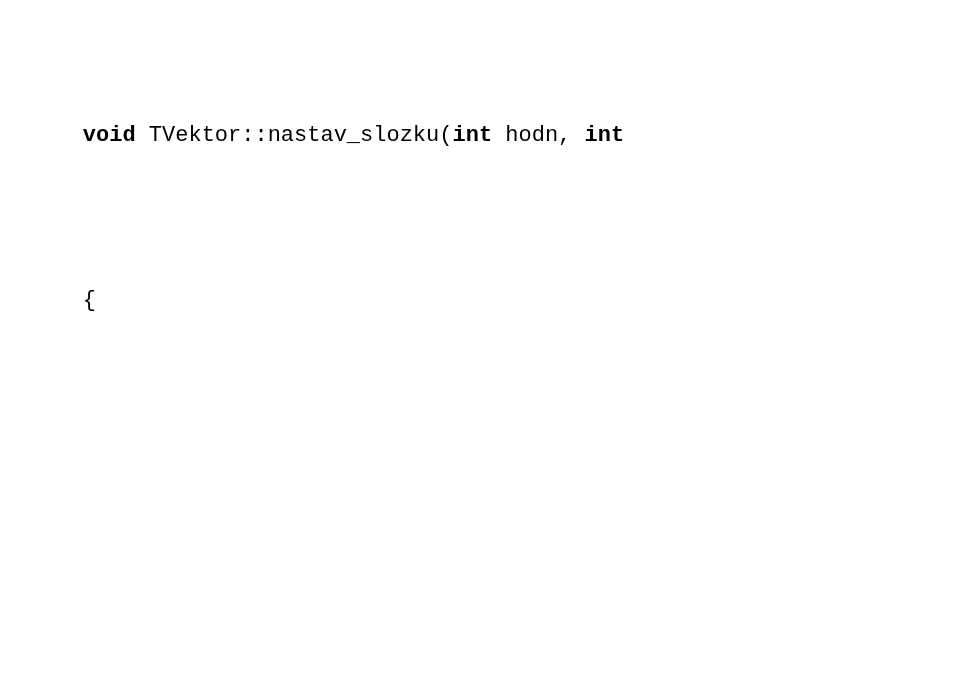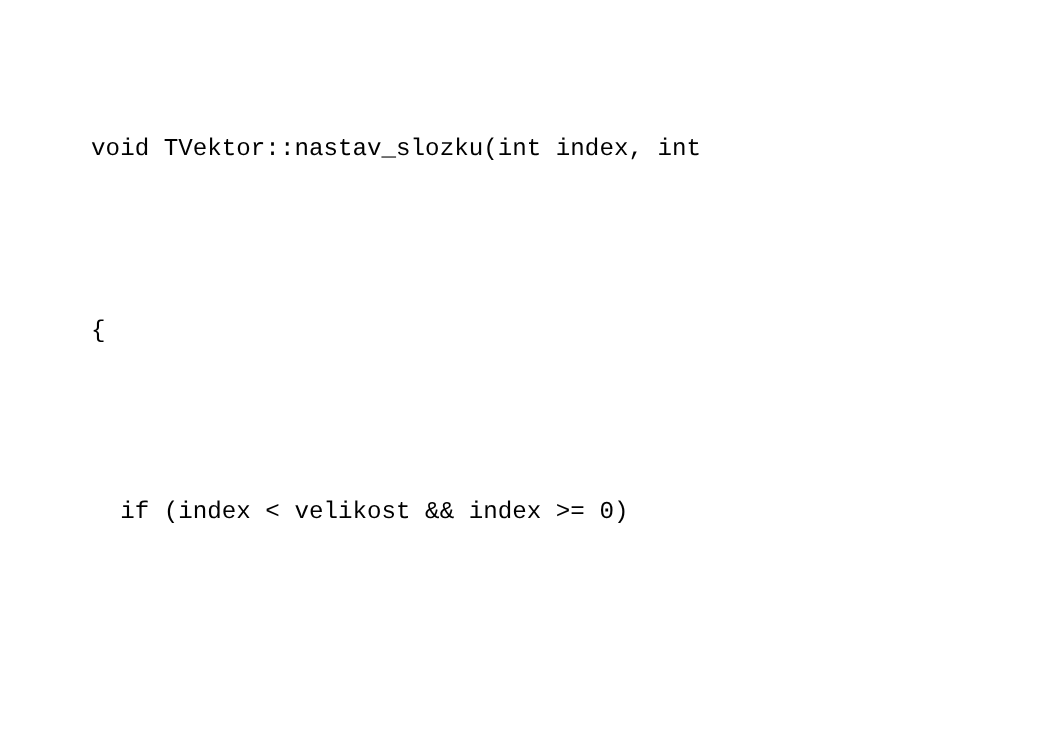--- a/index.html
+++ b/index.html
@@ -18,39 +18,36 @@
       min-height: 683px;
       padding: 20px 30px;
       overflow: hidden;
     }
 
     .code-block {
       white-space: pre;
     }
 
     .keyword {
-      font-weight: normal;
+      font-weight: bold;
     }
 
     .normal {
       font-weight: normal;
     }
   </style>
 </head>
 <body>
 
 <div class="code-block">
   <div>
-    <span class="keyword">void</span><span class="normal"> TVektor::nastav_slozku(</span><span class="keyword">int</span><span class="normal"> index, </span><span class="keyword">int</span>
+    <span class="keyword">void</span><span class="normal"> TVektor::nastav_slozku(</span><span class="keyword">int</span><span class="normal"> hodn, </span><span class="keyword">int</span>
   </div>
   <div>
     <span class="normal">{</span>
-  </div>
-  <div>
-    <span class="normal">  </span><span class="keyword">if</span><span class="normal"> (index &lt; velikost &amp;&amp; index &gt;= 0)</span>
   </div>
   
   
   
   
   
   
   
   
   

